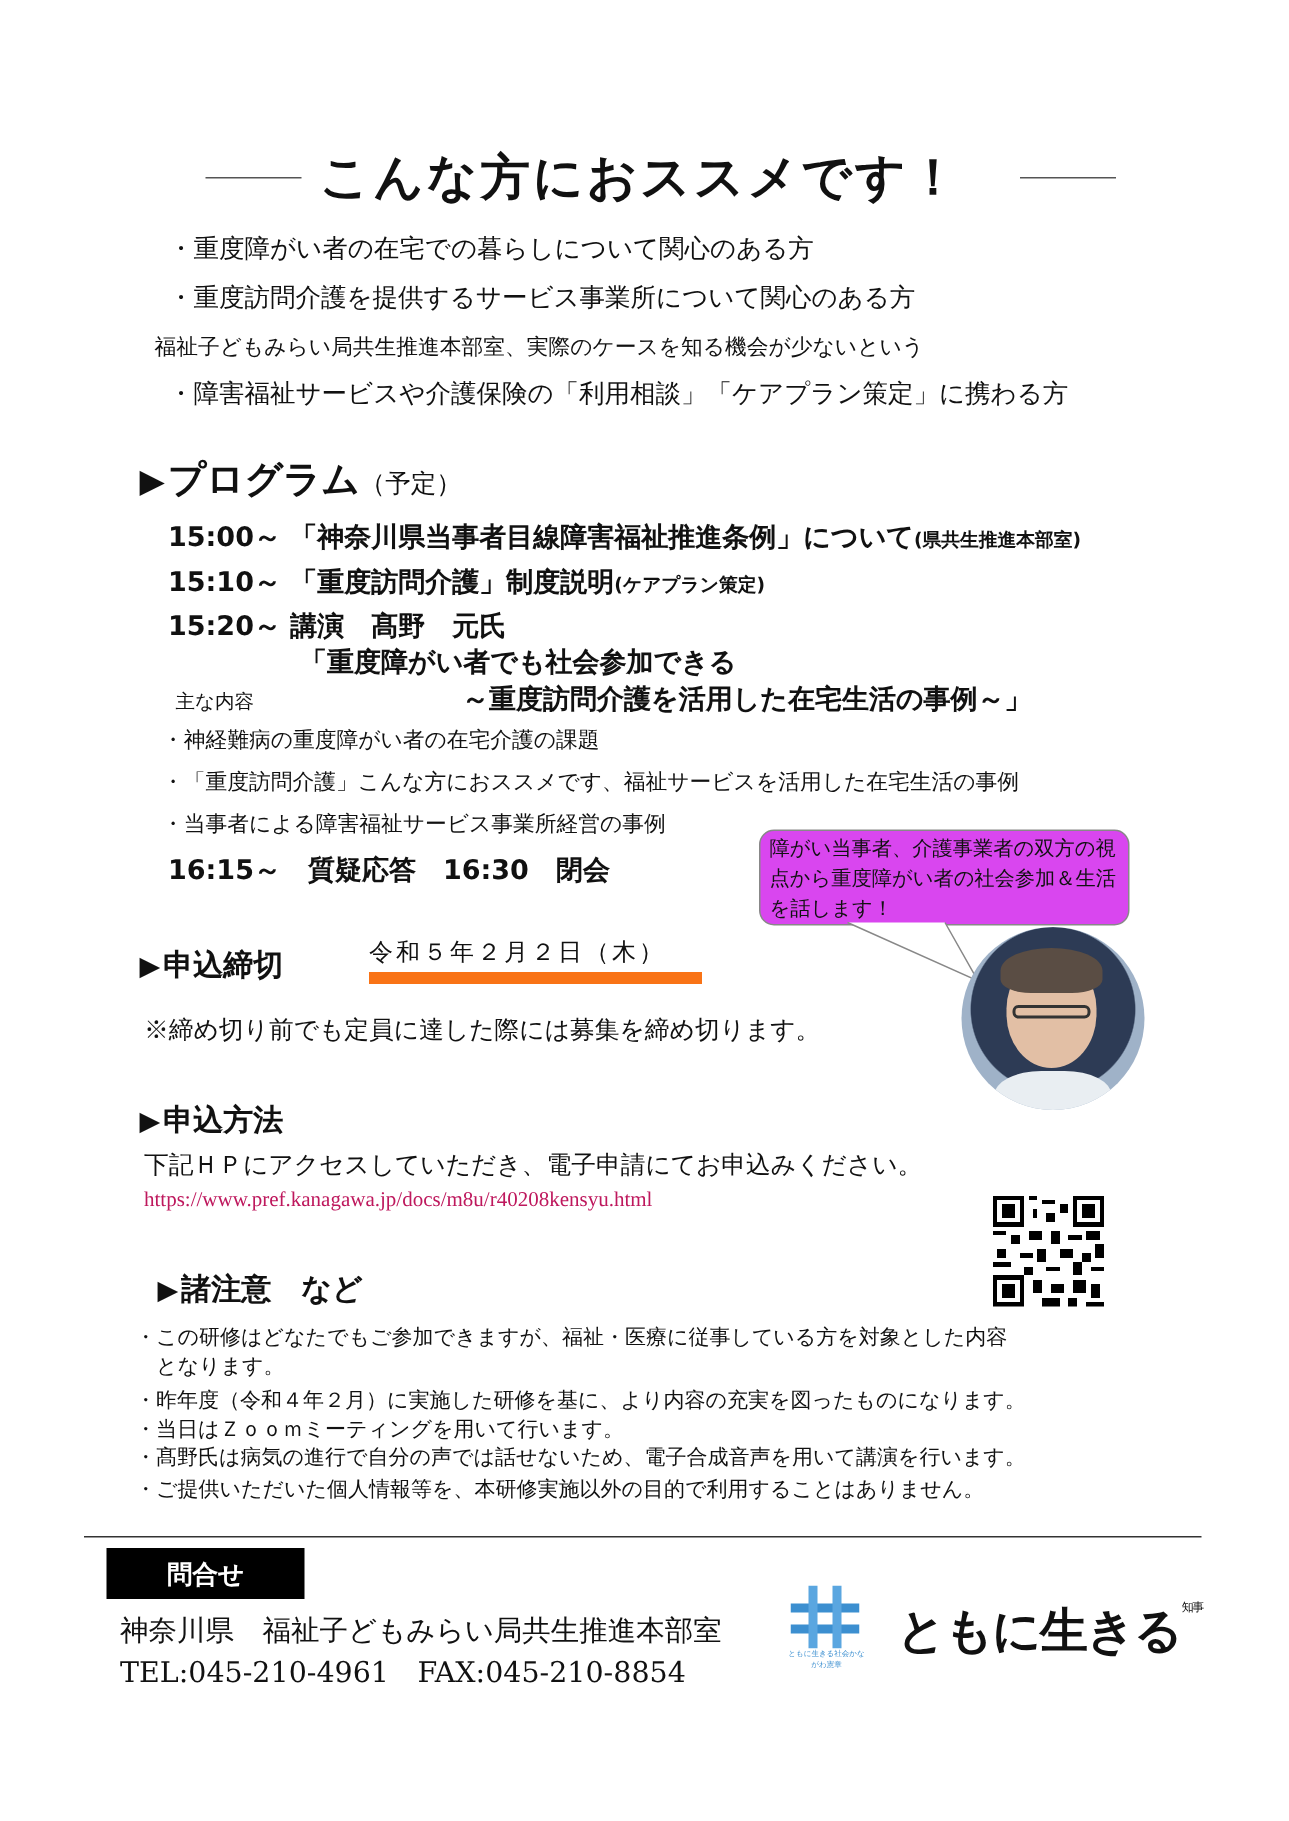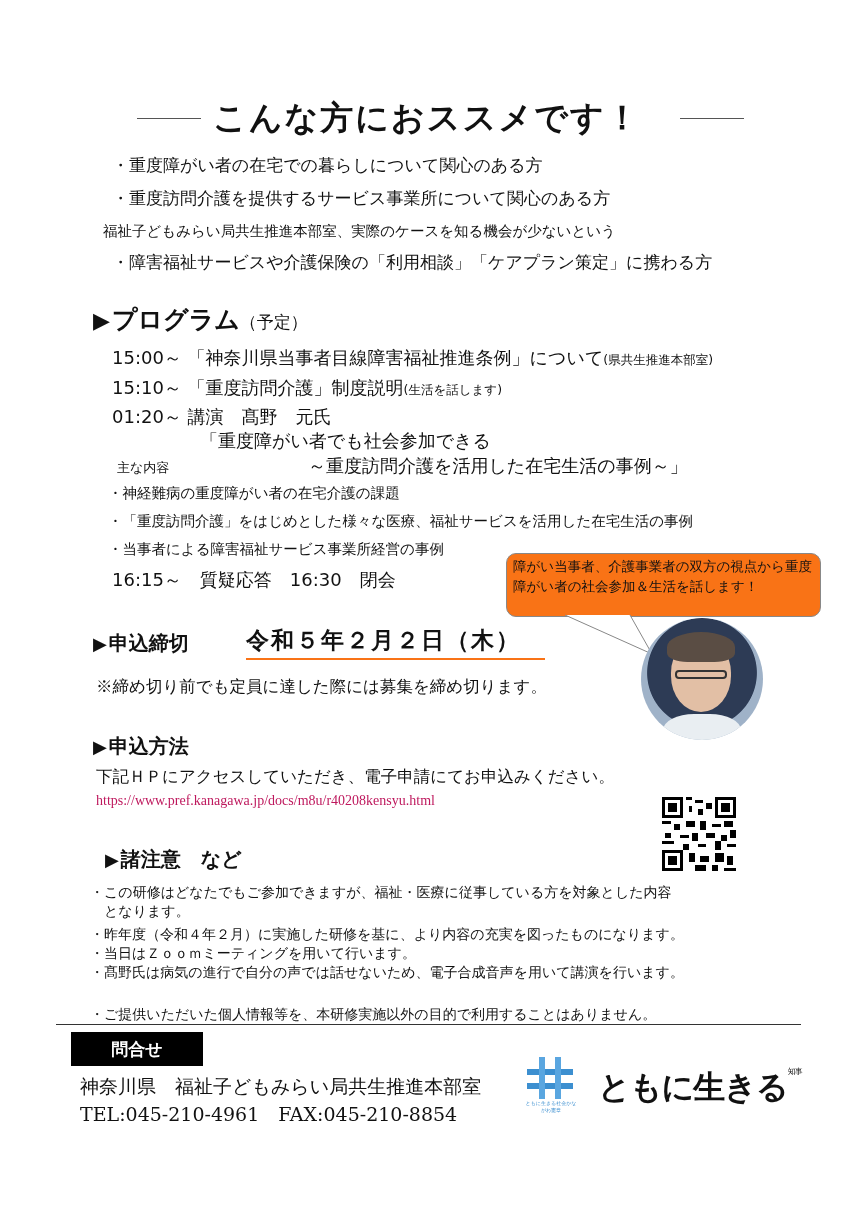--- a/index.html
+++ b/index.html
@@ -11,28 +11,28 @@
   .hdr-line { position:absolute; height:1px; background:#555; top:118px; }
   .hdr-title { left:213px; top:96px; font-size:33px; font-weight:bold; letter-spacing:2px; }
 
   .rec { font-size:17px; left:112px; }
   .rec-plain { font-size:14.5px; left:103px; }
 
   .sec-head { font-size:25px; font-weight:bold; }
   .sec-head .tri { font-size:22px; margin-right:2px; }
   .sec-head small { font-size:17px; font-weight:normal; }
 
-  .prog { font-size:18px; left:112px; }
+  .prog { font-size:18px; left:112px;font-weight:bold; }
   .prog .note { font-size:12.5px; }
   .sub { font-size:14.5px; left:108px; }
 
-  .deadline-date { font-size:23px; font-weight:bold; letter-spacing:2px; border-bottom:2px solid #f97316; padding:0 24px 2px 0; }
+  .deadline-date { font-size:16px; font-weight:normal; letter-spacing:2px; border-bottom:8px solid #f97316; padding:0 24px 2px 0; }
 
-  .balloon { position:absolute; left:506px; top:553px; width:315px; height:64px;
-             border:1px solid #888; border-radius:10px; background:#f97316;
+  .balloon { position:absolute; left:506px; top:553px; width:247px; height:64px;
+             border:1px solid #888; border-radius:10px; background:#d946ef;
              font-size:13.5px; line-height:20px; padding:2px 6px; box-sizing:border-box; white-space:normal; }
   .photo { position:absolute; left:641px; top:618px; width:122px; height:122px; border-radius:50%;
            background:radial-gradient(circle at 50% 45%, #d8b29a 0 22%, #6b5a4e 23% 30%, #2d3b55 31% 60%, #9fb2c8 61%);
            overflow:hidden; }
   .photo .face { position:absolute; left:30px; top:22px; width:60px; height:72px; border-radius:45% 45% 50% 50%; background:#e2bfa5; }
   .photo .hair { position:absolute; left:26px; top:14px; width:68px; height:30px; border-radius:50% 50% 30% 30%; background:#5a4d44; }
   .photo .glasses { position:absolute; left:34px; top:52px; width:52px; height:9px; border:2px solid #333; border-radius:4px; box-sizing:border-box; }
   .photo .shirt { position:absolute; left:22px; top:96px; width:78px; height:40px; background:#e9eef2; border-radius:40% 40% 0 0; }
 
   .qr { position:absolute; left:662px; top:797px; width:74px; height:74px; background:#fff; }
@@ -60,31 +60,31 @@
 <div class="abs rec-plain" style="top:222px;">福祉子どもみらい局共生推進本部室、実際のケースを知る機会が少ないという</div>
 <div class="abs rec" style="top:251px;">・障害福祉サービスや介護保険の「利用相談」「ケアプラン策定」に携わる方</div>
 
 <div class="abs sec-head" style="left:93px; top:303px;">
   <span class="tri">▶</span><span>プログラム</span><small>（予定）</small>
 </div>
 <div class="abs prog" style="top:346px;">
   <span>15:00～</span> <span>「神奈川県当事者目線障害福祉推進条例」について</span><span class="note">(県共生推進本部室)</span>
 </div>
 <div class="abs prog" style="top:376px;">
-  <span>15:10～</span> <span>「重度訪問介護」制度説明</span><span class="note">(生活を話します)</span>
+  <span>15:10～</span> <span>「重度訪問介護」制度説明</span><span class="note">(ケアプラン策定)</span>
 </div>
 <div class="abs prog" style="top:405px;">
-  <span>01:20～</span> <span>講演　髙野　元氏</span>
+  <span>15:20～</span> <span>講演　髙野　元氏</span>
 </div>
 <div class="abs prog" style="left:200px; top:429px;">「重度障がい者でも社会参加できる</div>
 <div class="abs" style="left:117px; top:459px; font-size:13px;">主な内容</div>
 <div class="abs prog" style="left:308px; top:454px;text-align:right;">～重度訪問介護を活用した在宅生活の事例～」</div>
 
 <div class="abs sub" style="top:484px;">・神経難病の重度障がい者の在宅介護の課題</div>
-<div class="abs sub" style="top:512px;">・「重度訪問介護」をはじめとした様々な医療、福祉サービスを活用した在宅生活の事例</div>
+<div class="abs sub" style="top:512px;">・「重度訪問介護」こんな方におススメです、福祉サービスを活用した在宅生活の事例</div>
 <div class="abs sub" style="top:540px;">・当事者による障害福祉サービス事業所経営の事例</div>
 <div class="abs prog" style="top:568px;">16:15～　質疑応答　16:30　閉会</div>
 
 <div class="balloon">障がい当事者、介護事業者の双方の視点から重度障がい者の社会参加＆生活を話します！</div>
 <svg class="abs" style="left:560px; top:614px;" width="100" height="50">
   <polyline points="5,1 92,40 70,1" fill="#fff" stroke="#888" stroke-width="1"></polyline>
 </svg>
 <div class="photo">
   <div class="shirt"></div>
     <div class="face"></div>
@@ -148,21 +148,21 @@
 </svg>
 
 <div class="abs sec-head" style="left:93px; top:846px; font-size:20px;padding-left:12px;">
   <span class="tri" style="font-size:18px;">▶</span><span>諸注意　など</span>
 </div>
 <div class="abs notes" style="top:883px;">・この研修はどなたでもご参加できますが、福祉・医療に従事している方を対象とした内容</div>
 <div class="abs notes" style="top:902px;">　となります。</div>
 <div class="abs notes" style="top:925px;">・昨年度（令和４年２月）に実施した研修を基に、より内容の充実を図ったものになります。</div>
 <div class="abs notes" style="top:944px;">・当日はＺｏｏｍミーティングを用いて行います。</div>
 <div class="abs notes" style="top:963px;text-align:center;">・髙野氏は病気の進行で自分の声では話せないため、電子合成音声を用いて講演を行います。</div>
-<div class="abs notes" style="top:1005px;">・ご提供いただいた個人情報等を、本研修実施以外の目的で利用することはありません。</div>
+<div class="abs notes" style="top:984px;">・ご提供いただいた個人情報等を、本研修実施以外の目的で利用することはありません。</div>
 
 <div class="footer-line"></div>
 <div class="inq-box">問合せ</div>
 <div class="abs contact" style="top:1074px;">神奈川県　福祉子どもみらい局共生推進本部室</div>
 <div class="abs contact" style="top:1102px;">TEL:045-210-4961　FAX:045-210-8854</div>
 
 <svg class="logo-mark" viewBox="0 0 46 42">
   <rect x="0" y="12" width="46" height="6" fill="#3c8fd0"></rect>
   <rect x="0" y="26" width="46" height="6" fill="#3c8fd0"></rect>
   <rect x="12" y="0" width="6" height="42" fill="#5aa6e0"></rect>

